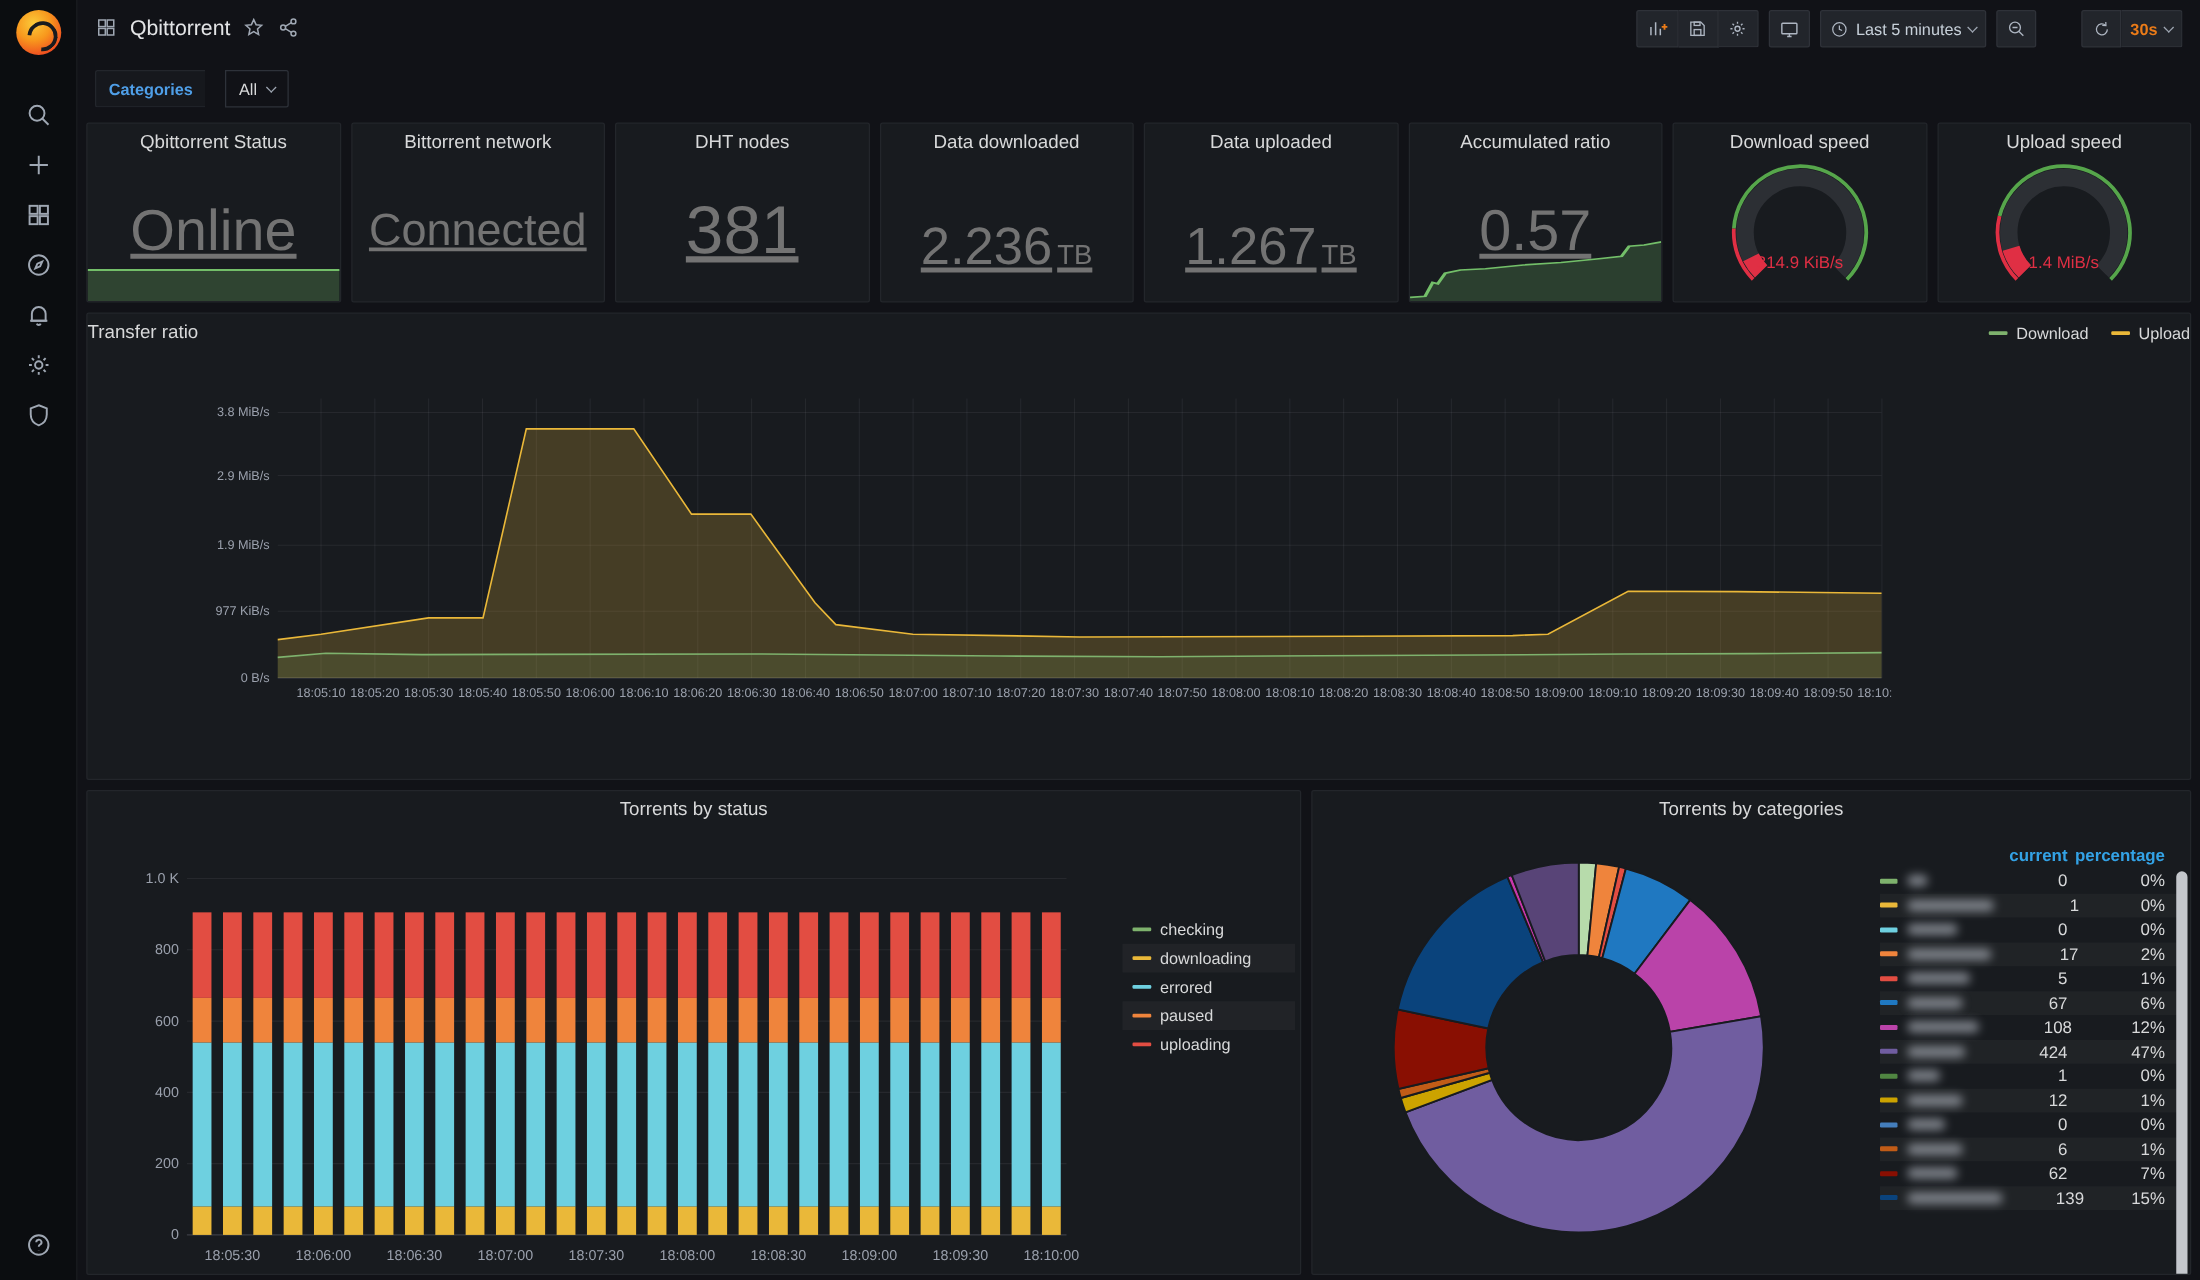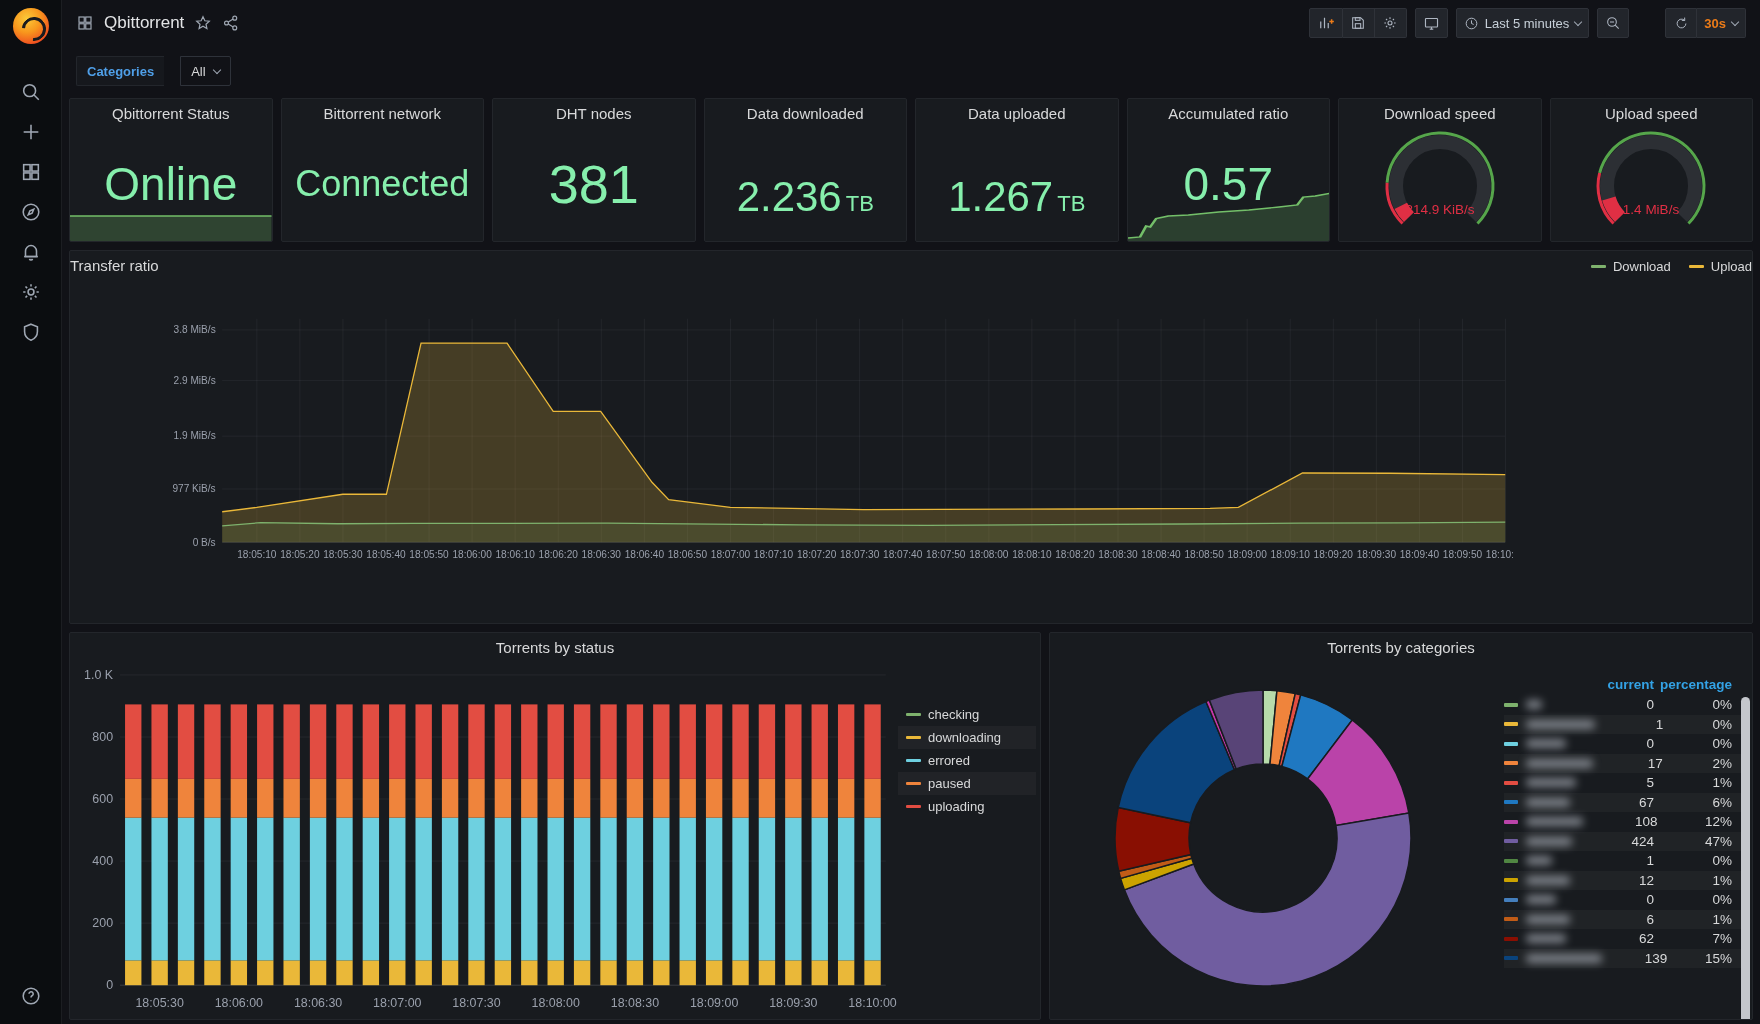--- a/index.html
+++ b/index.html
@@ -16,21 +16,21 @@
   .logo:after{ content:""; position:absolute; left:9px; top:9px; width:18px; height:18px;
     border-radius:50%; border:3.5px solid #191b1f; border-left-color:transparent; transform:rotate(-40deg);}
   .side-ic { width:40px; height:40px; display:flex; align-items:center; justify-content:center;
     cursor:pointer; border-radius:4px; }
   .side-ic svg { stroke:#9fa7b3; fill:none; stroke-width:1.7; }
   .side-spacer { flex:1; }
 
   
   .main { flex:1; display:flex; flex-direction:column; min-width:0; }
   .topbar { height:46px; display:flex; align-items:center; padding:0 14px; gap:8px; }
-  .crumb { display:flex; align-items:center; gap:10px; }
+  .crumb { display:flex; align-items:flex-start; gap:10px; }
   .crumb svg { stroke:#9fa7b3; fill:none; stroke-width:1.6; }
   .dash-title { font-size:17px; color:#e3e4e6; font-weight:500; }
   .topbar-right { margin-left:auto; display:flex; align-items:center; gap:8px; }
   .tb-btn { height:30px; min-width:32px; background:#22252b; border:1px solid #2f3239;
     border-radius:2px; display:flex; align-items:center; justify-content:center; gap:6px;
     padding:0 7px; cursor:pointer; font-size:13px; color:#c7d0d9; }
   .tb-btn svg { stroke:#aeb6c2; fill:none; stroke-width:1.6; }
   .tb-group { display:flex;padding-left:28px; }
   .tb-group .tb-btn { border-radius:0; border-left-width:0; }
   .tb-group .tb-btn:first-child { border-radius:2px 0 0 2px; border-left-width:1px; }
@@ -49,36 +49,36 @@
 
   .dash { flex:1; padding:4px 7px; display:flex; flex-direction:column; gap:8px; min-height:0; }
   .panel { background:#181b1f; border:1px solid #23262b; border-radius:2px; position:relative; }
   .p-title { height:28px; display:flex; align-items:center; justify-content:center;
     font-size:15px; font-weight:500; color:#d8d9da; cursor:pointer; flex-shrink:0; }
 
   
   .stat-row { display:flex; gap:8px; height:144px; flex-shrink:0; }
   .stat-row .panel { flex:1; display:flex; flex-direction:column; overflow:hidden; }
   .stat-body { flex:1; display:flex; align-items:center; justify-content:center; position:relative; }
-  .stat-value { color:#86efac; font-weight:500; line-height:1; white-space:nowrap; z-index:2; }
+  .stat-value { color:#737373; font-weight:500; line-height:1; white-space:nowrap; z-index:2;text-decoration:underline; }
   .v-xl { font-size:46px; } .v-lg { font-size:36px; } .v-num { font-size:54px; }
   .v-data { font-size:42px;margin-top:25px; } .v-data .unit { font-size:22px; margin-left:4px; }
   .spark { position:absolute; left:0; right:0; bottom:0; z-index:1; }
   .gauge-wrap { display:flex; align-items:center; justify-content:center; flex:1; }
 
   
   .transfer { height:374px; display:flex; flex-direction:row; flex-shrink:0; }
   .ts-wrap { flex:1; position:relative; }
   .legend-row { height:30px; display:flex; align-items:center; gap:18px; padding-left:78px; }
   .leg-item { display:flex; align-items:center; gap:7px; font-size:13px; color:#d8d9da; cursor:pointer; }
   .leg-dash { width:15px; height:3px; border-radius:1px; }
 
   
   .bottom-row { display:flex; gap:8px; flex:1; min-height:0; }
-  .status-panel { width:972px; display:flex; flex-direction:column; overflow:hidden; }
+  .status-panel { width:972px; display:flex; flex-direction:column; overflow:hidden;gap:29px; }
   .status-body { flex:1; display:flex; min-height:0; }
   .status-legend { width:138px; padding-top:42px; display:flex; flex-direction:column; }
   .status-legend .leg-item { padding:4px 8px; }
   .status-legend .leg-item:nth-child(even) { background:rgba(255,255,255,0.04); }
   .cat-panel { flex:1; display:flex; flex-direction:column; overflow:hidden; }
   .cat-body { flex:1; position:relative; }
   .cat-table { position:absolute; right:6px; top:16px; width:242px; font-size:13.5px; }
   .cat-head { display:flex; justify-content:flex-end; font-weight:700; color:#33a2e5;
     margin-bottom:3px; padding-right:14px; }
   .cat-head span { width:78px; text-align:right; }

